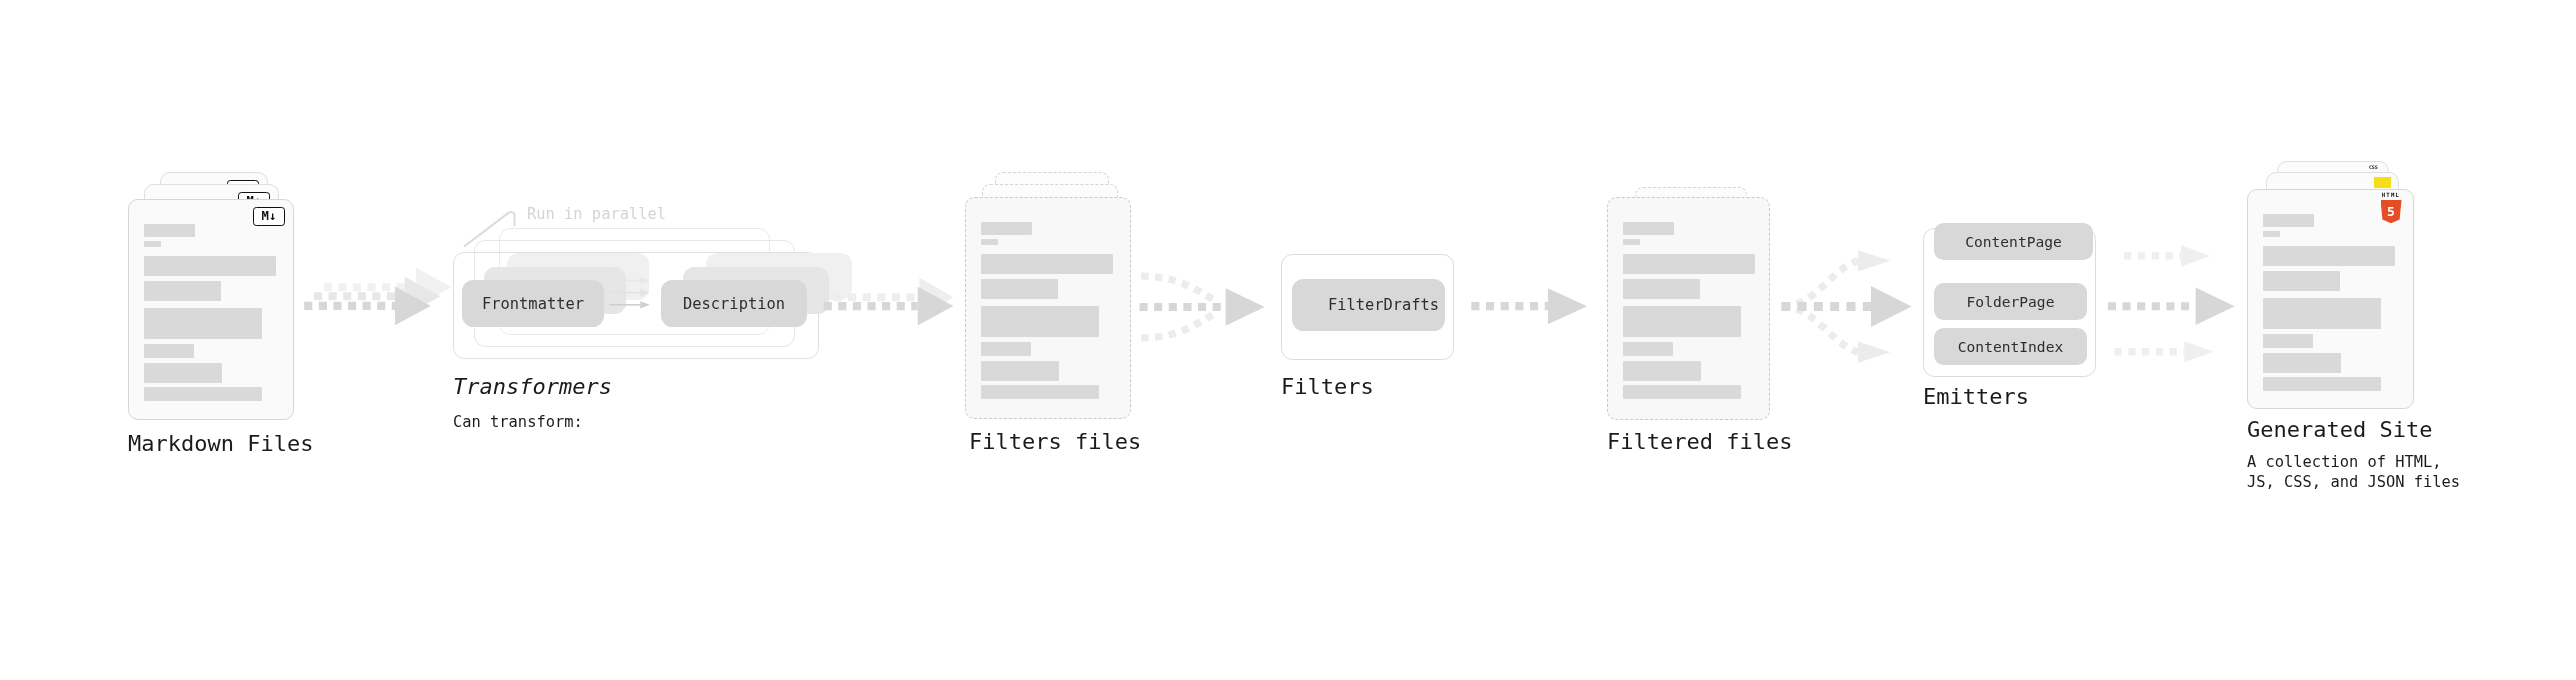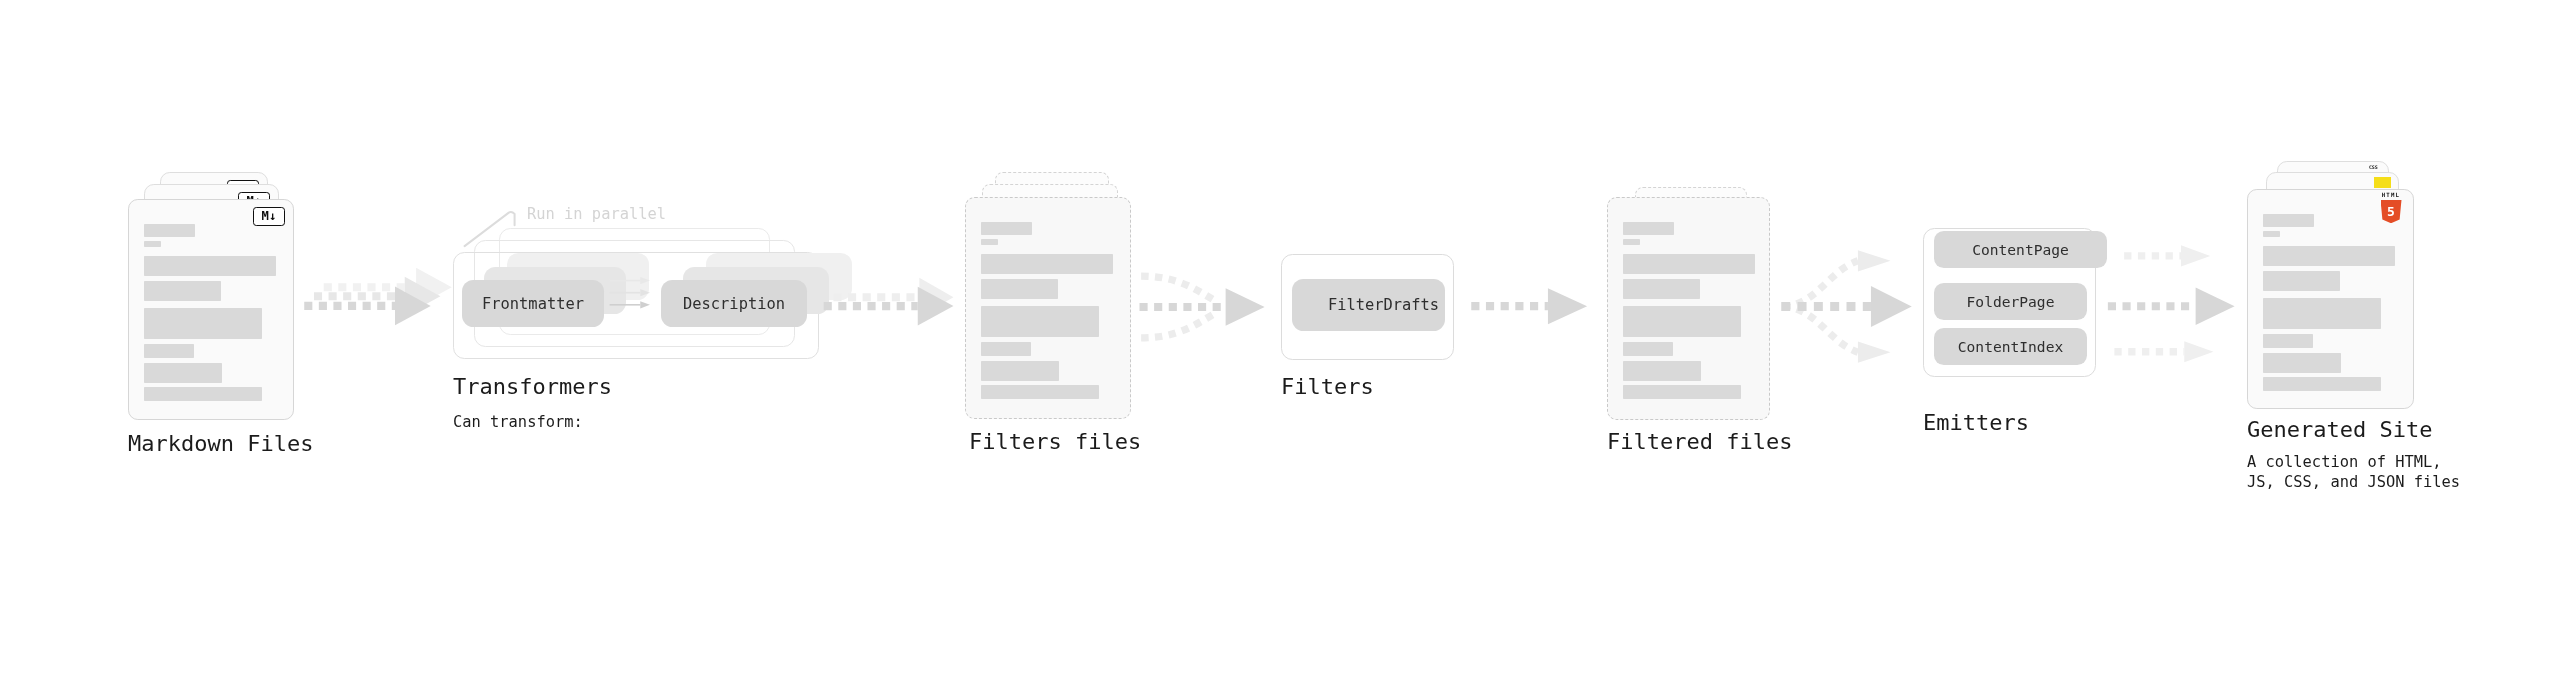--- a/index.html
+++ b/index.html
@@ -114,21 +114,21 @@
     <polygon points="40,34.5 52,39 40,43.5" fill="#cfcfcf"></polygon>
   </svg>
 
   <div class="pill" style="left:462px;top:280px;width:142px;height:47px;">
     <span>Frontmatter</span>
   </div>
   <div class="pill" style="left:661px;top:280px;width:146px;height:47px;">
     <span>Description</span>
   </div>
 
-  <div class="title" style="left:453px;top:375px;">Transformers</div>
+  <div class="title" style="left:453px;top:375px;font-style:italic;">Transformers</div>
   <div class="desc" style="left:453px;top:413px;">Can transform:</div>
 
   <svg style="left:822px;top:268px;" width="138" height="73" viewBox="0 0 170 90">
     <line x1="14" y1="36" x2="120" y2="36" stroke="#eeeeee" stroke-width="10" stroke-dasharray="10 8"></line>
     <polygon points="120,12 162,36 120,60" fill="#eeeeee"></polygon>
     <line x1="2" y1="47" x2="118" y2="47" stroke="#d7d7d7" stroke-width="10" stroke-dasharray="10 8"></line>
     <polygon points="118,23 162,47 118,71" fill="#d7d7d7"></polygon>
   </svg>
 
   <div class="doc dashed back" style="left:995px;top:172px;width:114px;height:37px;"></div>
@@ -179,30 +179,30 @@
   <svg style="left:1778px;top:238px;" width="137" height="137" viewBox="0 0 168 168">
     <path d="M6,84 C48,82 62,40 98,28" stroke="#ececec" stroke-width="9" stroke-dasharray="9 8" fill="none"></path>
     <polygon points="98,15 138,28 98,41" fill="#ececec"></polygon>
     <path d="M6,84 C48,86 62,128 98,140" stroke="#ececec" stroke-width="9" stroke-dasharray="9 8" fill="none"></path>
     <polygon points="98,127 138,140 98,153" fill="#ececec"></polygon>
     <line x1="4" y1="84" x2="114" y2="84" stroke="#d7d7d7" stroke-width="11" stroke-dasharray="11 9"></line>
     <polygon points="114,59 164,84 114,109" fill="#d7d7d7"></polygon>
   </svg>
 
   <div class="obox filled" style="left:1923px;top:228px;width:173px;height:149px;"></div>
-  <div class="pill small" style="left:1934px;top:231px;width:173px;height:37px;justify-content:center;">
+  <div class="pill small" style="left:1934px;top:223px;width:159px;height:37px;justify-content:center;">
     <span>ContentPage</span>
   </div>
   <div class="pill small" style="left:1934px;top:283px;width:153px;height:37px;">
     <span>FolderPage</span>
   </div>
   <div class="pill small" style="left:1934px;top:328px;width:153px;height:37px;">
     <span>ContentIndex</span>
   </div>
-  <div class="title" style="left:1923px;top:411px;">Emitters</div>
+  <div class="title" style="left:1923px;top:385px;">Emitters</div>
 
   <svg style="left:2106px;top:238px;" width="137" height="130" viewBox="0 0 168 160">
     <line x1="22" y1="22" x2="92" y2="22" stroke="#efefef" stroke-width="9" stroke-dasharray="9 8"></line>
     <polygon points="92,9 128,22 92,35" fill="#efefef"></polygon>
     <line x1="2" y1="84" x2="110" y2="84" stroke="#d7d7d7" stroke-width="10" stroke-dasharray="10 8"></line>
     <polygon points="110,61 158,84 110,107" fill="#d7d7d7"></polygon>
     <line x1="10" y1="140" x2="96" y2="140" stroke="#efefef" stroke-width="9" stroke-dasharray="9 8"></line>
     <polygon points="96,127 132,140 96,153" fill="#efefef"></polygon>
   </svg>
 

